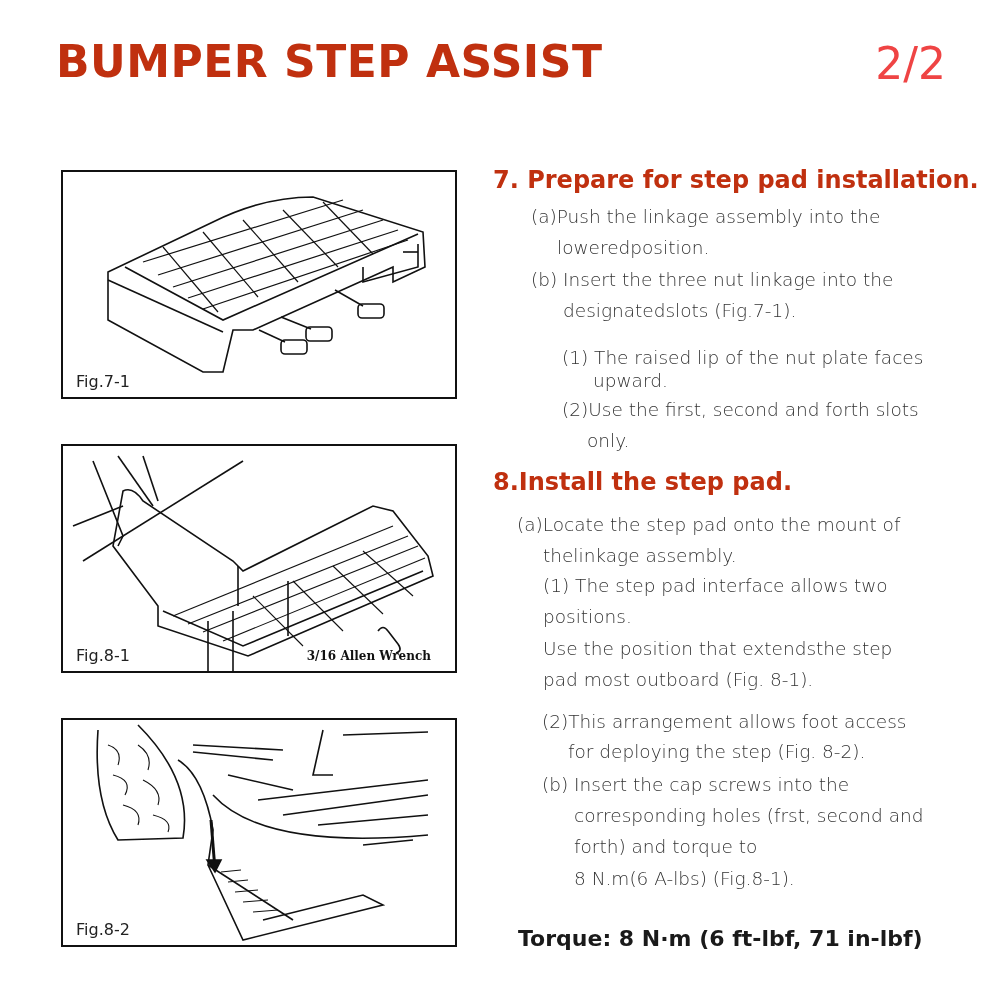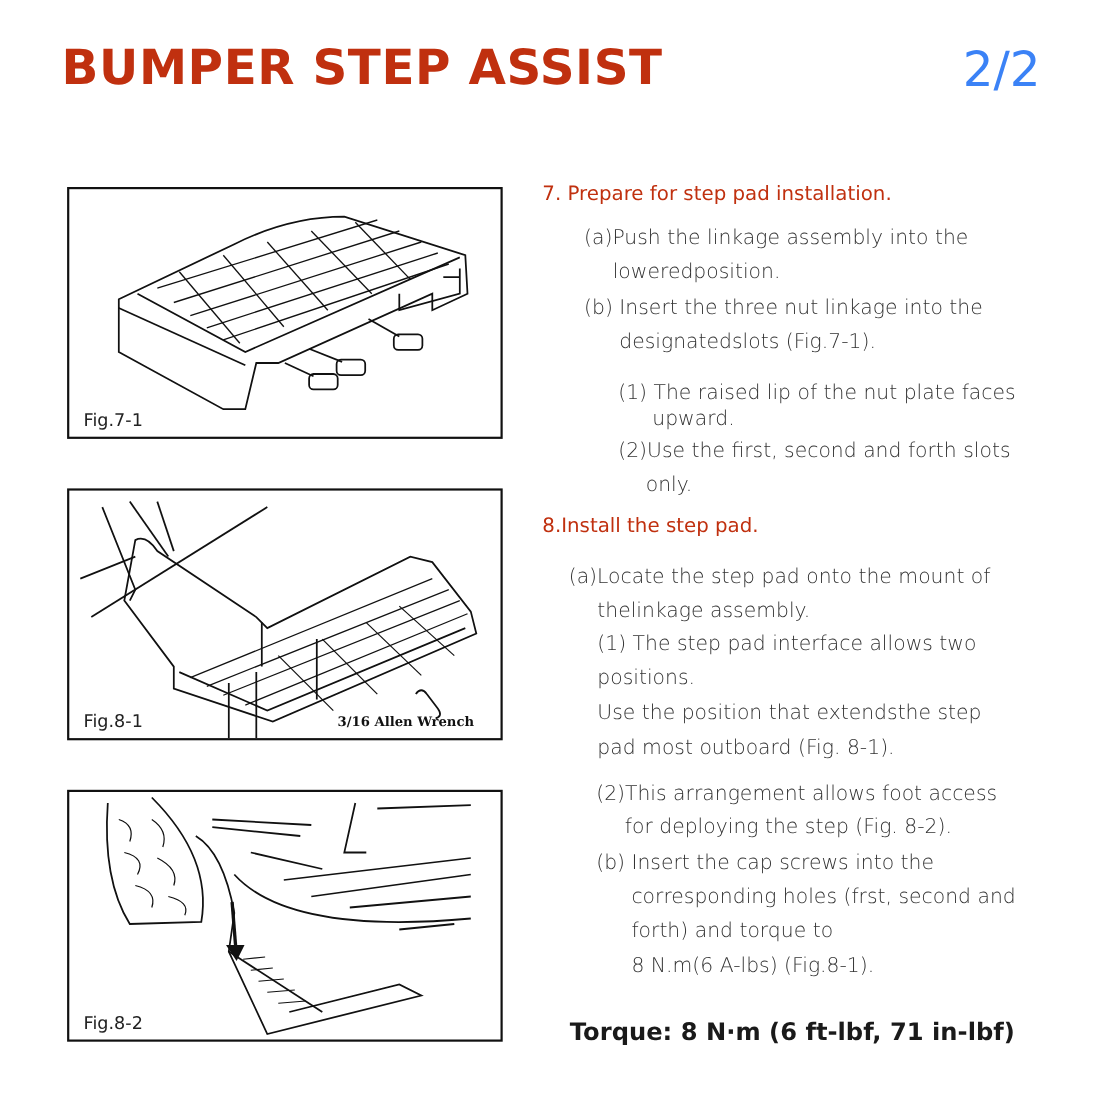--- a/index.html
+++ b/index.html
@@ -1,29 +1,29 @@
 <!DOCTYPE html>
 <html><head>
   <meta charset="utf-8">
   <style>
     html, body { margin: 0; padding: 0; background: #ffffff; }
     body { width: 1000px; height: 1000px; position: relative; overflow: hidden;
            font-family: "DejaVu Sans", sans-serif; color: #222; }
     .title { position: absolute; left: 56px; top: 36px; font-family: "DejaVu Sans", sans-serif;
              font-weight: bold; font-size: 44px; color: #c0300f; letter-spacing: 0.5px; }
-    .page-num { position: absolute; right: 54px; top: 38px; font-size: 44px; color: #3b82f6;
+    .page-num { position: absolute; right: 54px; top: 38px; font-size: 44px; color: #ef4444;
                 font-family: "DejaVu Sans", sans-serif; font-weight: normal; }
     .fig { position: absolute; left: 61px; width: 396px; height: 229px; border: 2px solid #111;
            background: #fff; box-sizing: border-box; overflow: hidden; text-align: center; }
     .fig svg { position: absolute; left: 0; top: 0; }
     .fig-label { position: absolute; left: 13px; bottom: 6px; font-size: 16px; color: #222;
                  font-family: "DejaVu Sans", sans-serif; }
     .wrench-label { position: absolute; right: 24px; bottom: 8px; font-family: "DejaVu Serif", serif;
                     font-weight: bold; font-size: 12px; color: #111; }
-    .h { position: absolute; font-weight: normal; font-size: 18px; color: #c0300f;
+    .h { position: absolute; font-weight: bold; font-size: 24px; color: #c0300f;
          font-family: "DejaVu Sans", sans-serif; white-space: nowrap; }
     .t { position: absolute; font-size: 18.5px; color: #333; white-space: nowrap;
          font-family: "DejaVu Sans", sans-serif; font-weight: 300; }
     .torque { position: absolute; left: 518px; top: 926px; font-weight: bold; font-size: 22px;
               color: #1a1a1a; white-space: nowrap; }
   </style>
 </head>
 <body>
 
 <div class="title">BUMPER STEP ASSIST</div>

